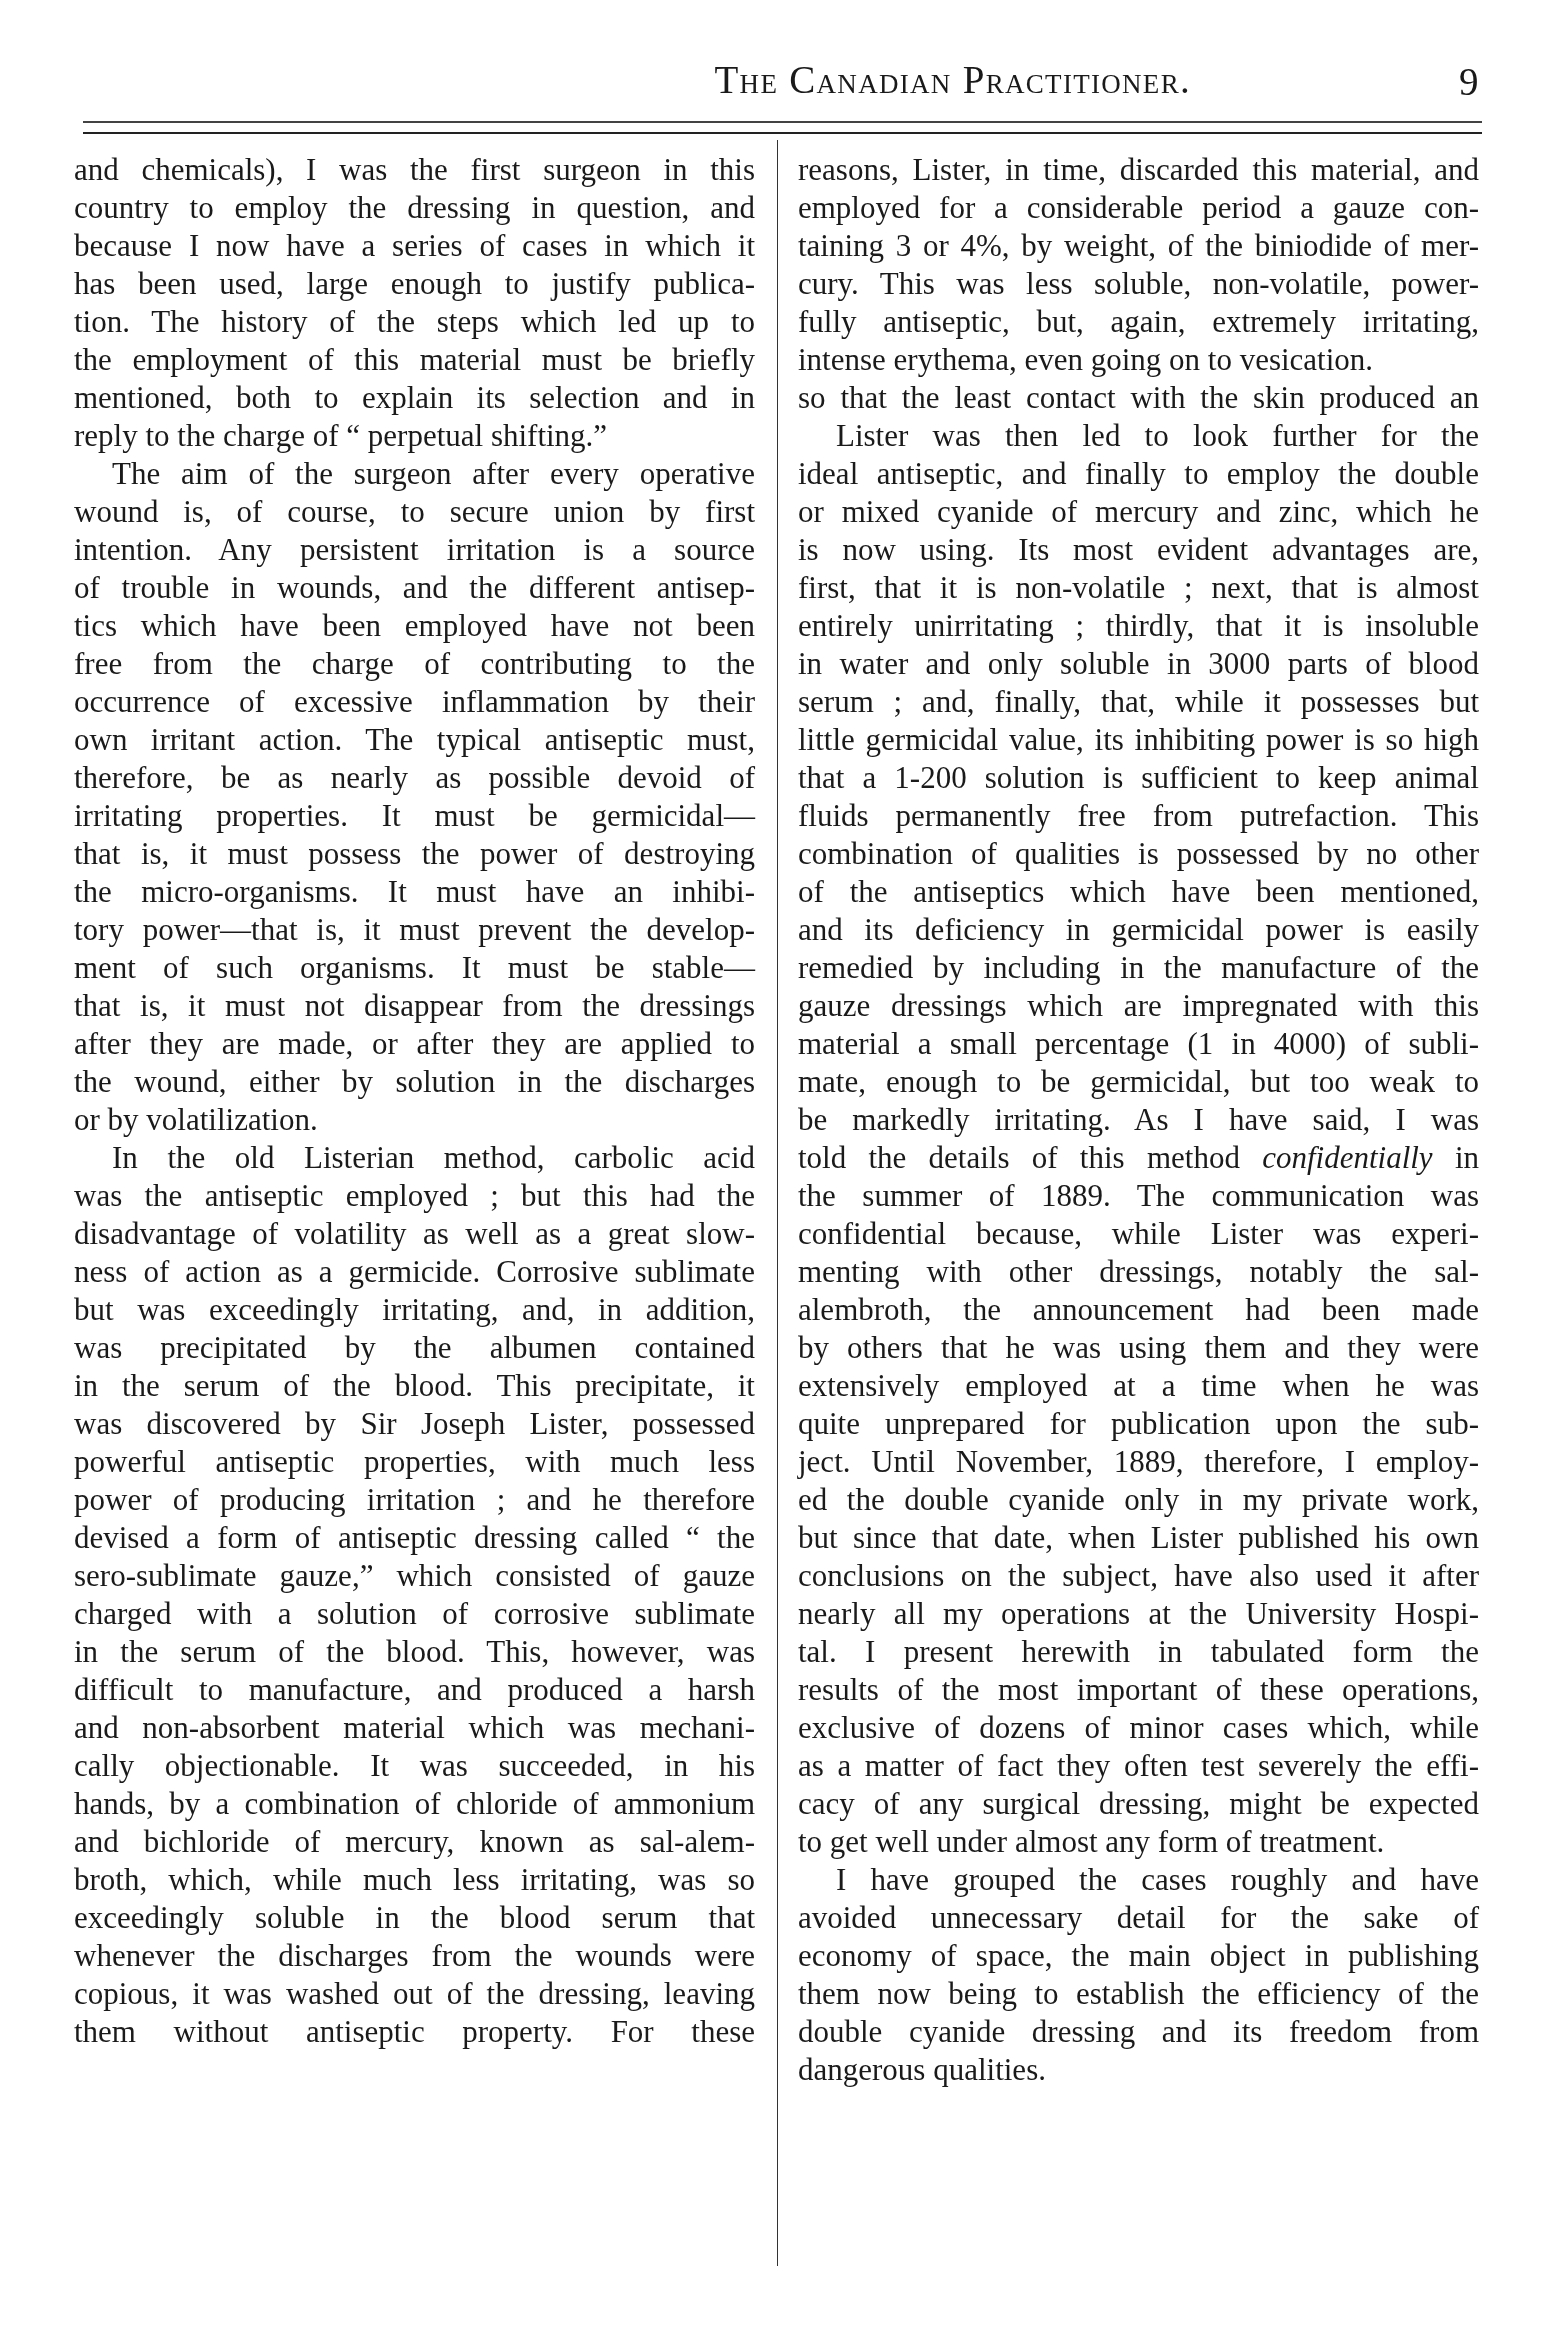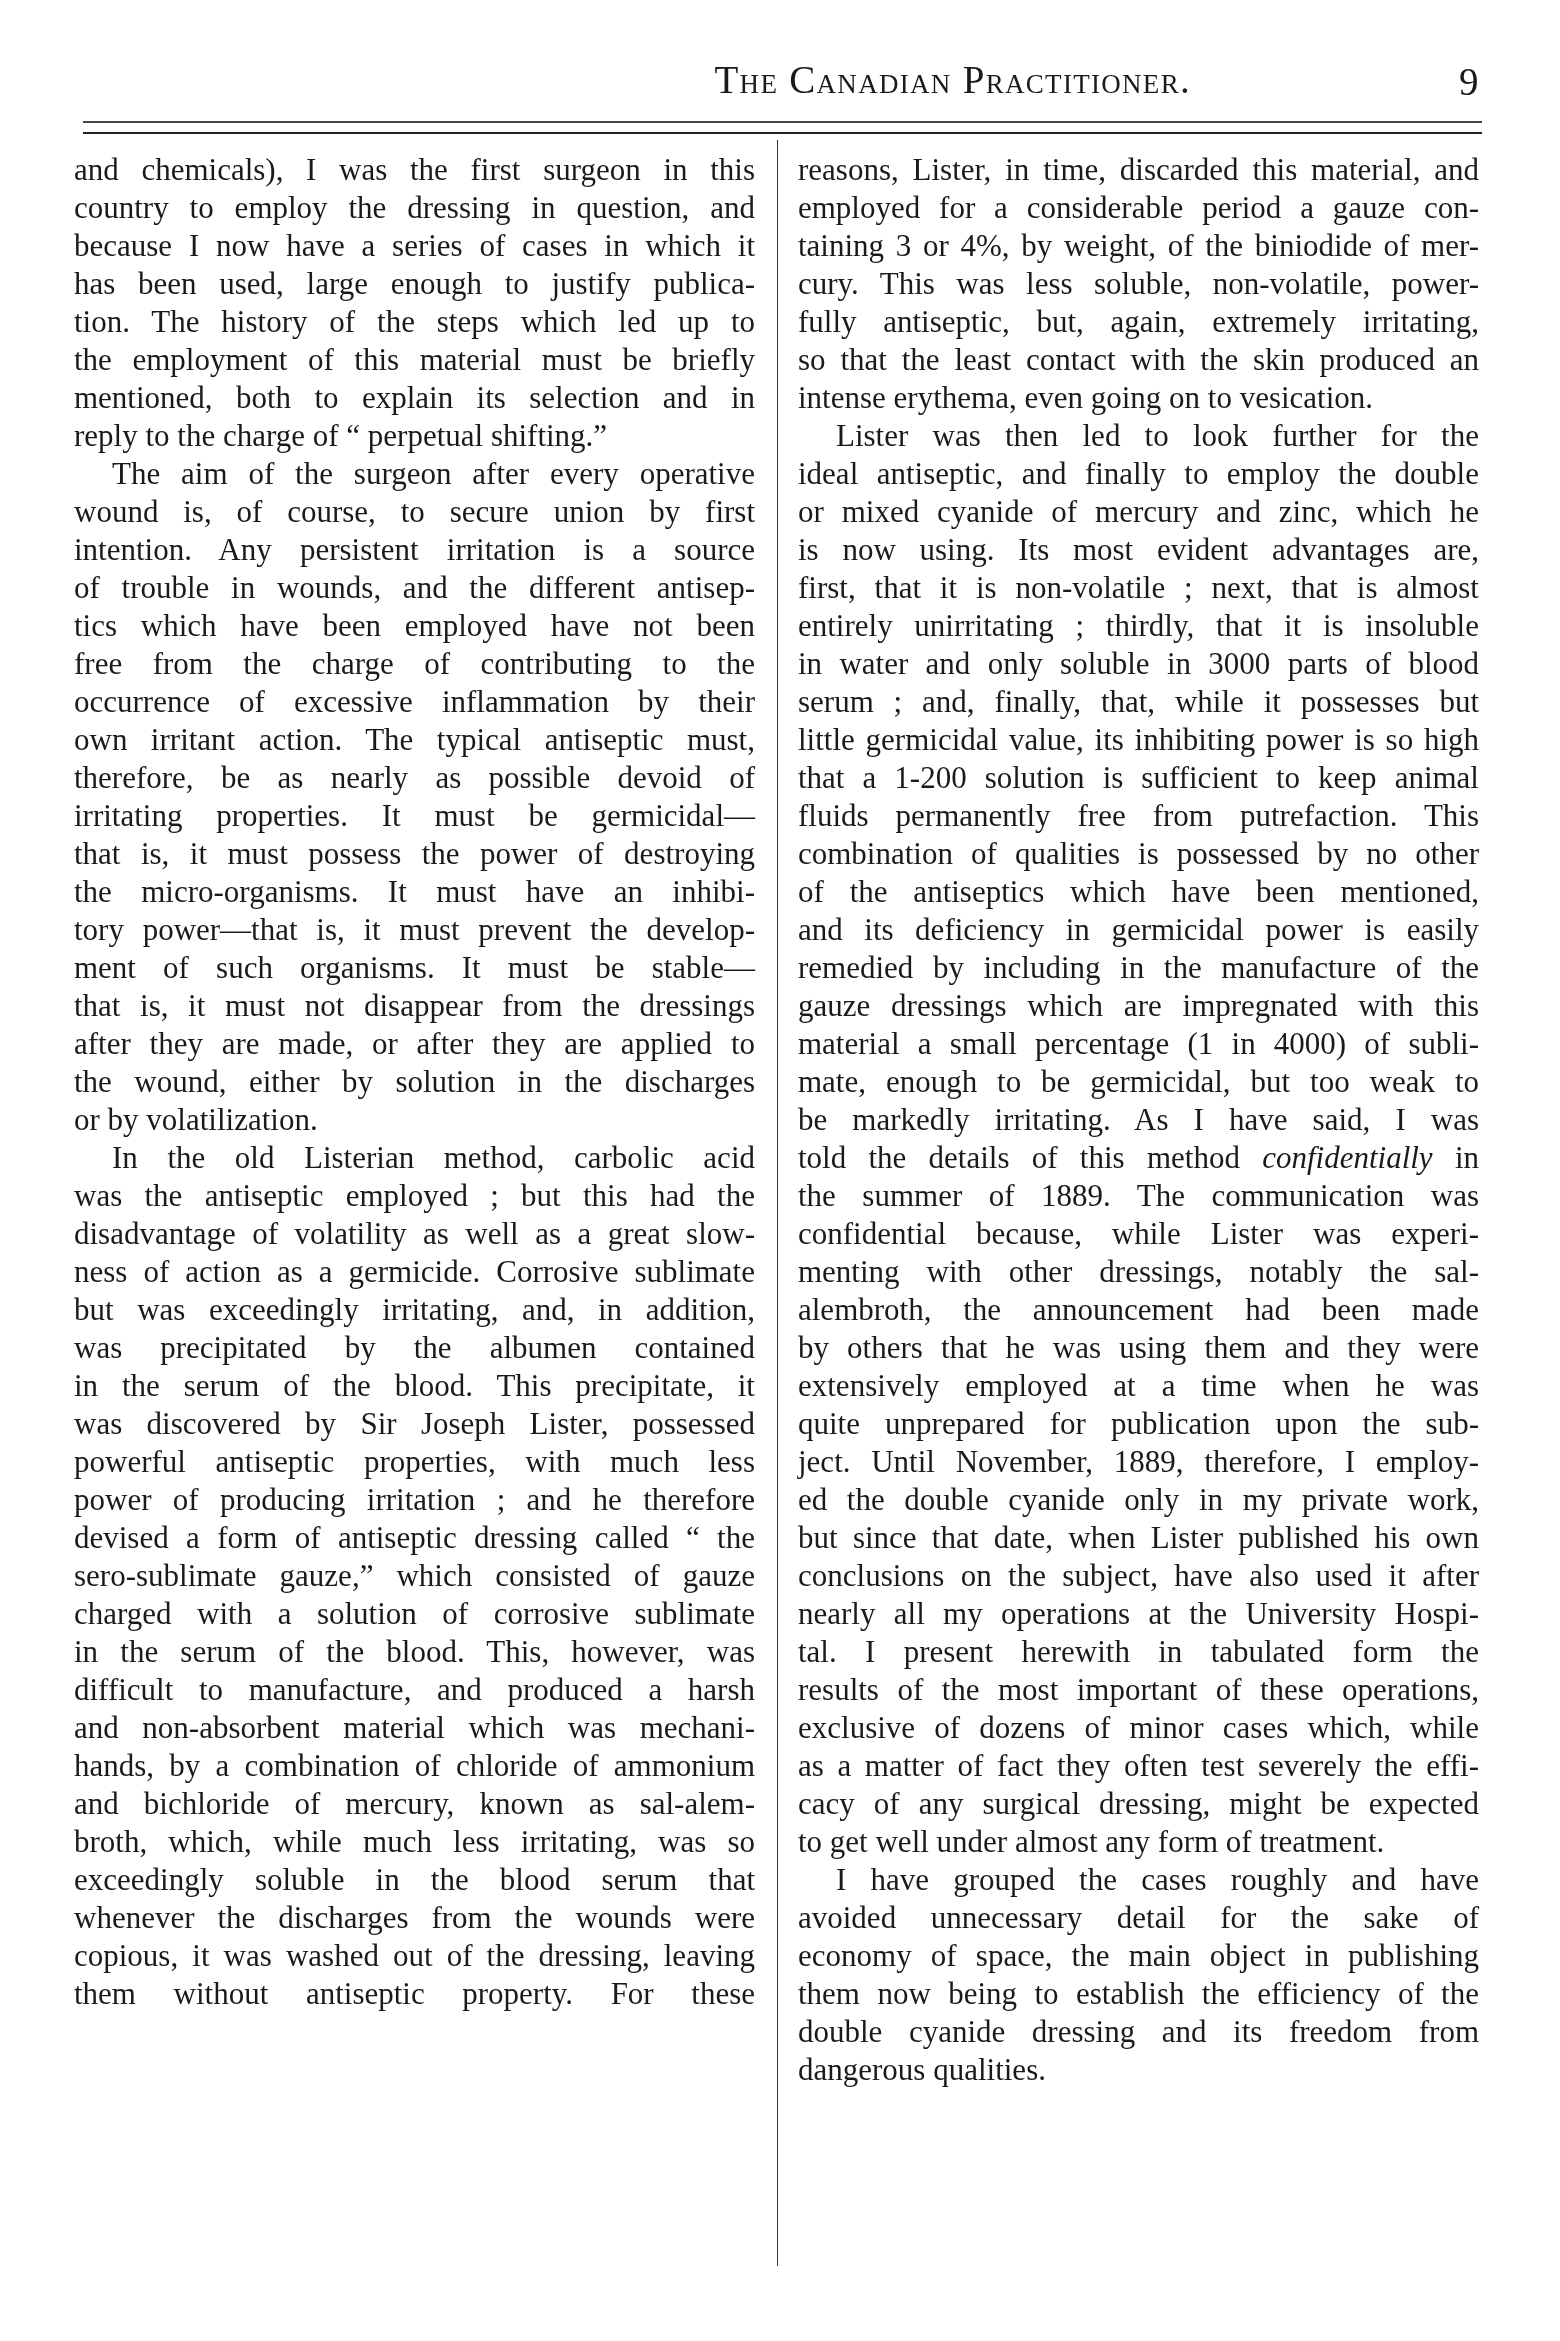--- a/index.html
+++ b/index.html
@@ -121,36 +121,37 @@
     <span class="line">in the serum of the blood. This precipitate, it</span>
     <span class="line">was discovered by Sir Joseph Lister, possessed</span>
     <span class="line">powerful antiseptic properties, with much less</span>
     <span class="line">power of producing irritation ; and he therefore</span>
     <span class="line">devised a form of antiseptic dressing called “ the</span>
     <span class="line">sero-sublimate gauze,” which consisted of gauze</span>
     <span class="line">charged with a solution of corrosive sublimate</span>
     <span class="line">in the serum of the blood. This, however, was</span>
     <span class="line">difficult to manufacture, and produced a harsh</span>
     <span class="line">and non-absorbent material which was mechani-</span>
+    <span class="line">cally objectionable. It was succeeded, in his</span>
     <span class="line">hands, by a combination of chloride of ammonium</span>
     <span class="line">and bichloride of mercury, known as sal-alem-</span>
     <span class="line">broth, which, while much less irritating, was so</span>
     <span class="line">exceedingly soluble in the blood serum that</span>
     <span class="line">whenever the discharges from the wounds were</span>
     <span class="line">copious, it was washed out of the dressing, leaving</span>
     <span class="line">them without antiseptic property. For these</span>
   </div>
 <div class="column right" id="col-right">
     <span class="line">reasons, Lister, in time, discarded this material, and</span>
     <span class="line">employed for a considerable period a gauze con-</span>
     <span class="line">taining 3 or 4%, by weight, of the biniodide of mer-</span>
     <span class="line">cury. This was less soluble, non-volatile, power-</span>
     <span class="line">fully antiseptic, but, again, extremely irritating,</span>
+    <span class="line last">intense erythema, even going on to vesication.</span>
     <span class="line">so that the least contact with the skin produced an</span>
-    <span class="line last">intense erythema, even going on to vesication.</span>
     <span class="line indent">Lister was then led to look further for the</span>
     <span class="line">ideal antiseptic, and finally to employ the double</span>
     <span class="line">or mixed cyanide of mercury and zinc, which he</span>
     <span class="line">is now using. Its most evident advantages are,</span>
     <span class="line">first, that it is non-volatile ; next, that is almost</span>
     <span class="line">entirely unirritating ; thirdly, that it is insoluble</span>
     <span class="line">in water and only soluble in 3000 parts of blood</span>
     <span class="line">serum ; and, finally, that, while it possesses but</span>
     <span class="line">little germicidal value, its inhibiting power is so high</span>
     <span class="line">that a 1-200 solution is sufficient to keep animal</span>

